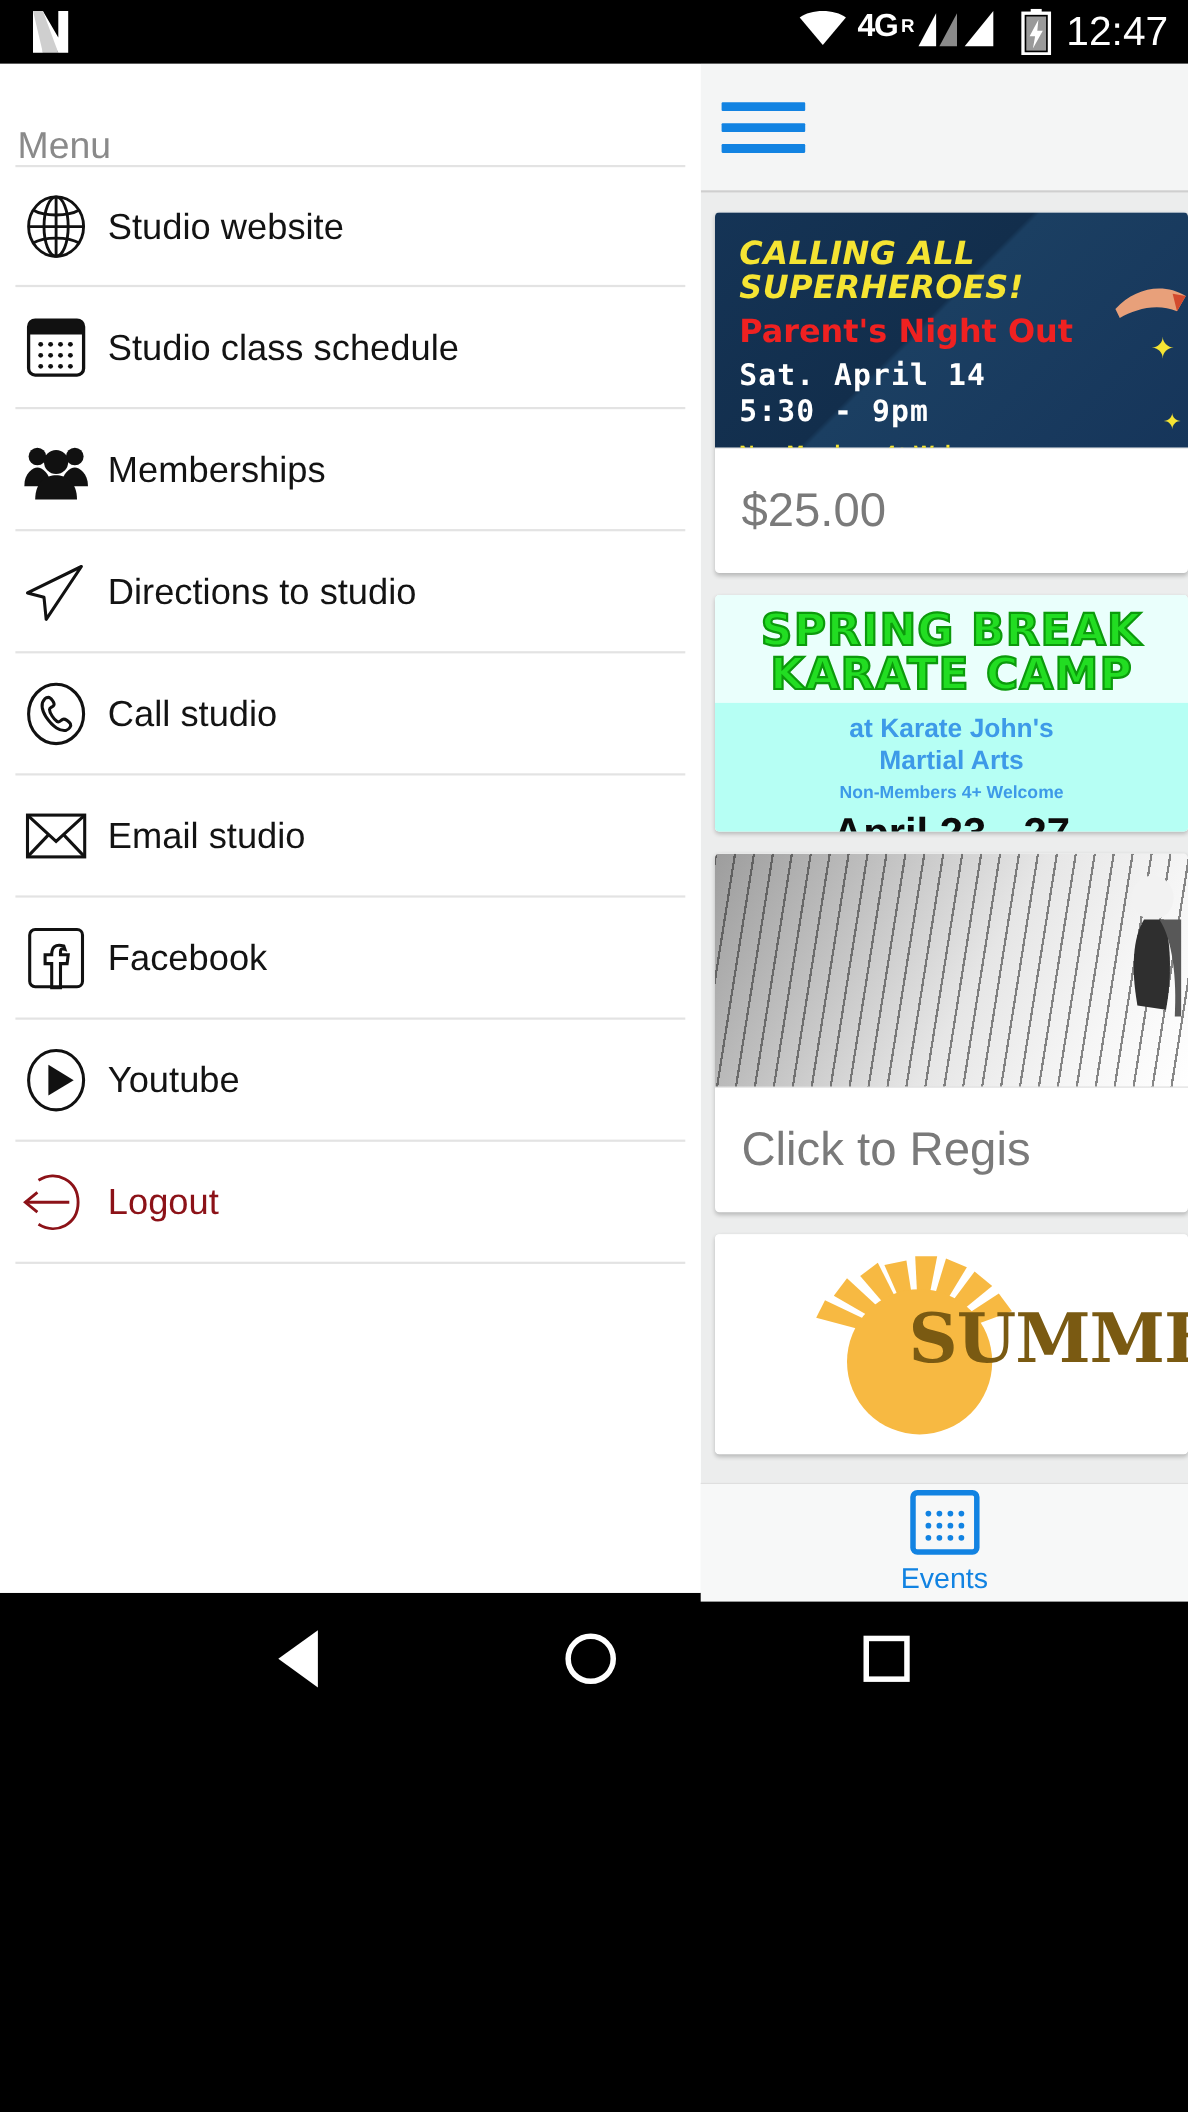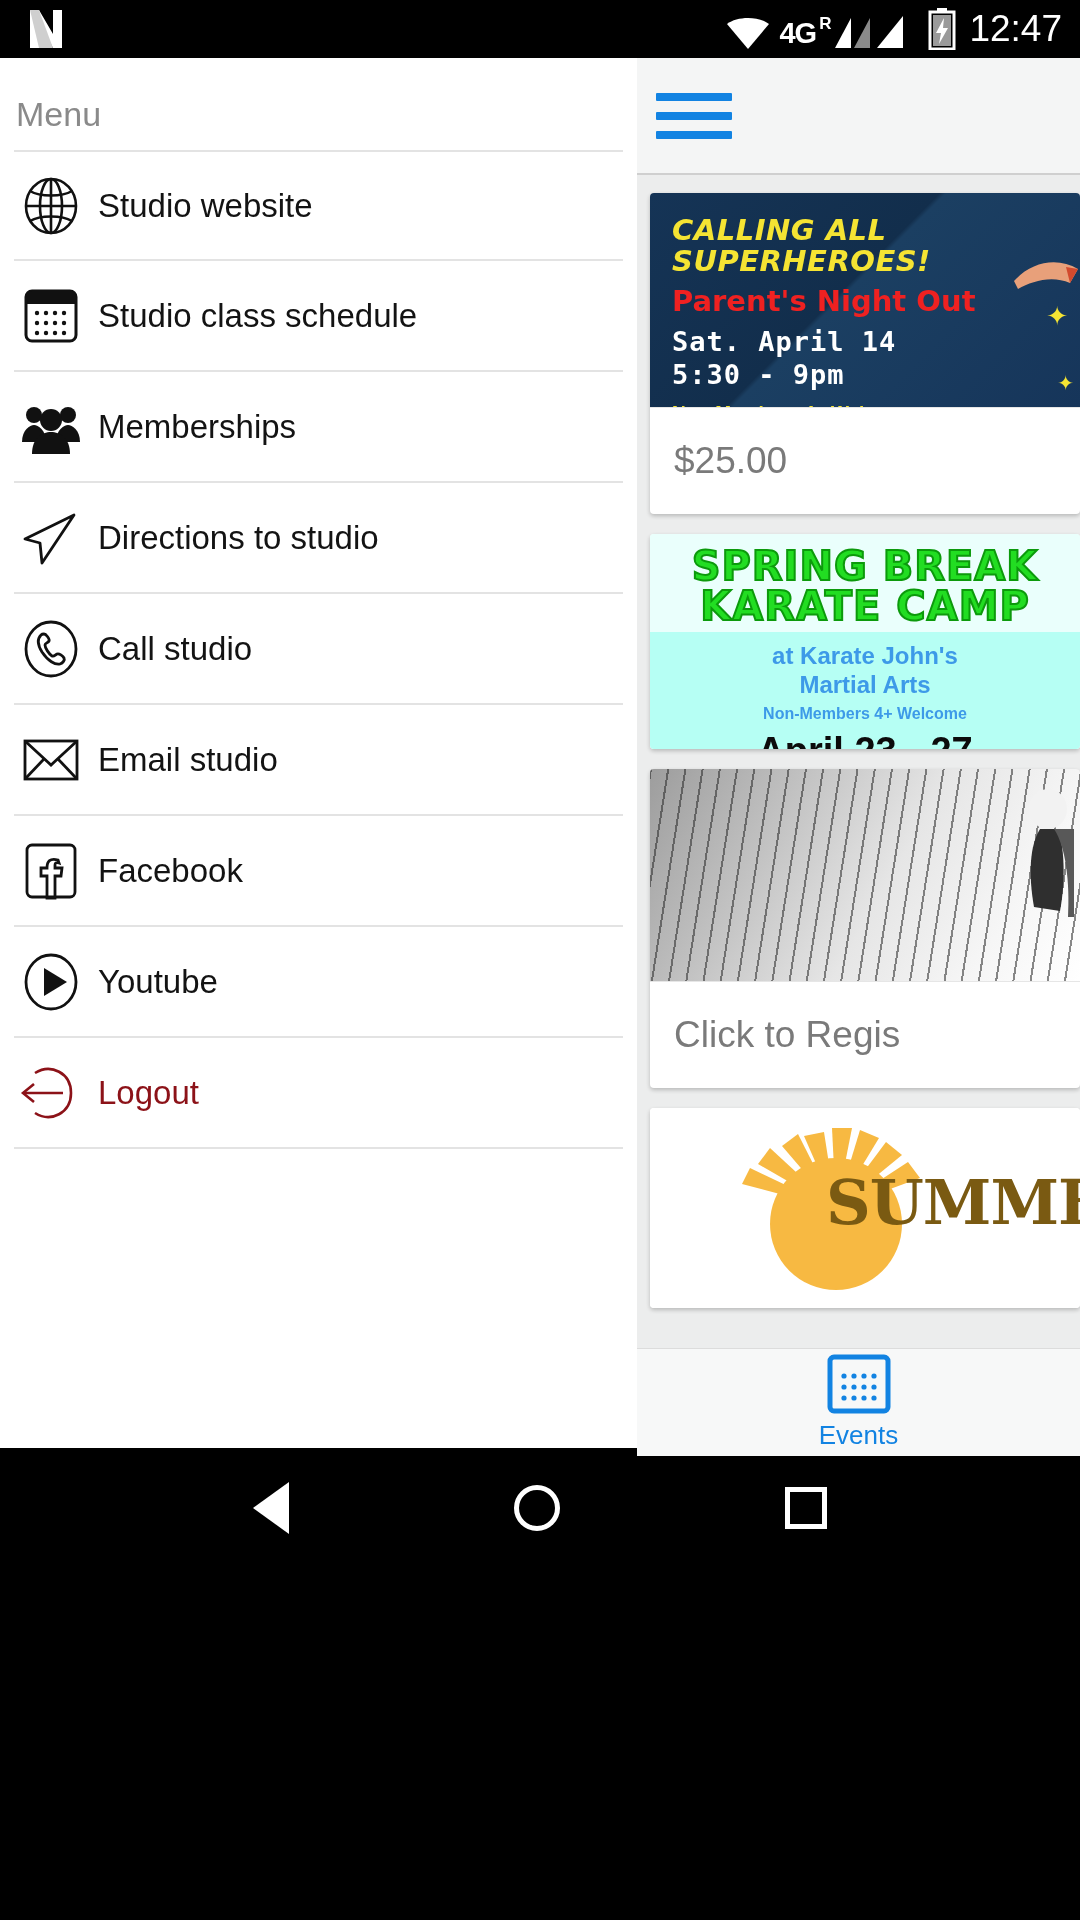--- a/index.html
+++ b/index.html
@@ -10,35 +10,35 @@
     overflow: hidden;
   }
   #screen { position: relative; width: 1080px; height: 1920px; background:#fff; }
 
   
   .statusbar {
     position:absolute; top:0; left:0; width:1080px; height:58px;
     background:#000; color:#fff; display:flex; align-items:center;
   }
   .sb-logo { margin-left:26px; width:40px; height:42px; position:relative; }
-  .sb-right { margin-left:auto; display:flex; align-items:flex-end; gap:0; padding-right:18px; }
+  .sb-right { margin-left:auto; display:flex; align-items:flex-start; gap:0; padding-right:18px; }
   .sb-wifi { width:46px; height:34px; margin-right:8px; }
   .sb-4g { font-size:29px; font-weight:bold; letter-spacing:-1px; color:#fff; }
   .sb-r { font-size:17px; font-weight:bold; color:#fff; margin-left:3px; align-self:flex-start; margin-top:6px; }
   .sb-sig { width:40px; height:36px; margin-left:2px; }
   .sb-batt { width:30px; height:42px; margin-left:12px; margin-right:12px; }
   .sb-clock { font-size:37px; font-weight:normal; letter-spacing:0px; }
 
   
   .drawer {
     position:absolute; top:58px; left:0; width:637px; height:1390px;
     background:#ffffff; z-index:5;
   }
   .drawer-title {
-    font-size:34px; color:#8a8a8a; padding:37px 0 0 16px; height:92px;
+    font-size:34px; color:#8a8a8a; padding:56px 0 0 16px; height:92px;
   }
   .menu-list { padding:0 14px 0 14px; }
   .menu-item {
     display:flex; align-items:center; height:111px;
     border-bottom:2px solid #e3e3e3;
   }
   .menu-item:first-child { border-top:2px solid #e3e3e3; }
   .mi-icon { width:74px; min-width:74px; display:flex; align-items:center; justify-content:center; }
   .mi-label { font-size:33px; color:#131313; padding-left:10px; }
   .mi-label.logout { color:#8c1218; }
@@ -57,21 +57,21 @@
 
   .cards { padding:18px 0 0 13px; }
   .card {
     background:#fff; border-radius:4px; margin-bottom:20px;
     box-shadow:0 2px 4px rgba(0,0,0,0.22);
     width:430px; overflow:hidden;
   }
   .card-media { width:430px; position:relative; overflow:hidden; }
   .card-caption {
     border-top:1px solid #e6e6e6;
-    font-size:37px; color:#7a7a7a; padding:32px 0 32px 24px;
+    font-size:43px; color:#7a7a7a; padding:32px 0 32px 24px;
     white-space:nowrap; overflow:hidden;
   }
 
   
   .poster-hero {
     height:214px; background:linear-gradient(135deg,#153456 0%,#122e4c 45%,#1b3f62 46%,#16355a 100%);
     padding:22px 0 0 22px; position:relative;
   }
   .ph-l1 { font-size:29px; font-weight:bold; font-style:italic; color:#f5e433; letter-spacing:0.5px; line-height:1.08; font-family:"DejaVu Sans", sans-serif;}
   .ph-l2 { font-size:29px; font-weight:bold; color:#ef2121; letter-spacing:0px; margin-top:6px; font-family:"DejaVu Sans", sans-serif;}

